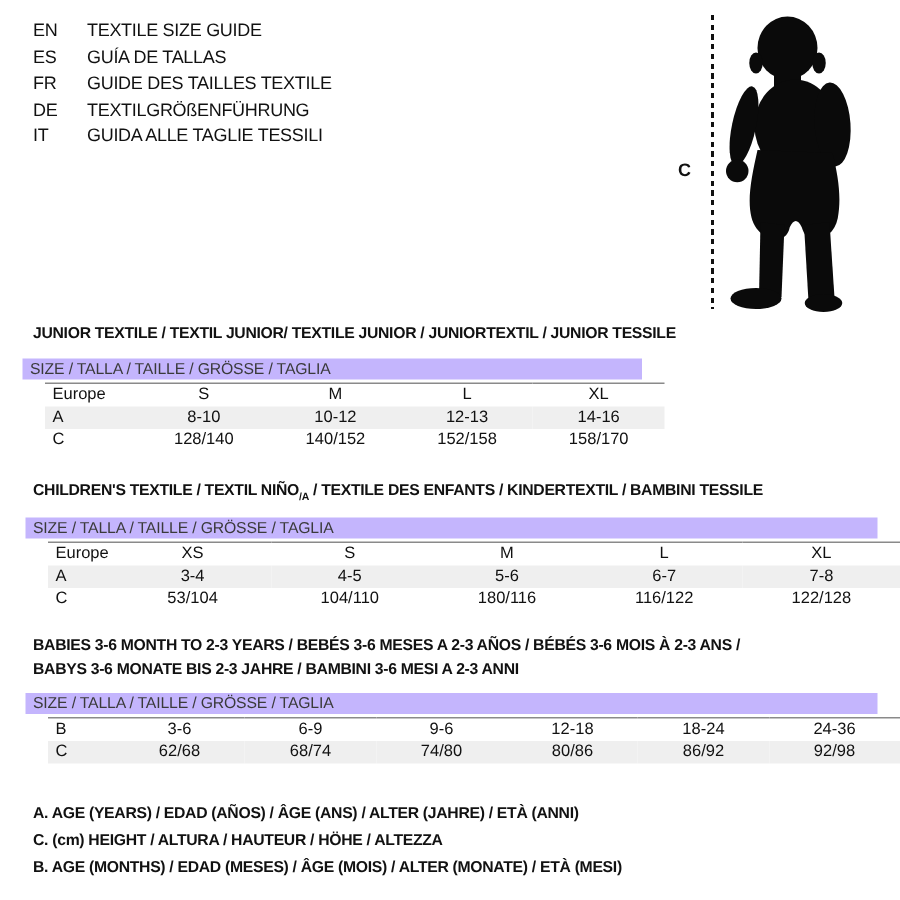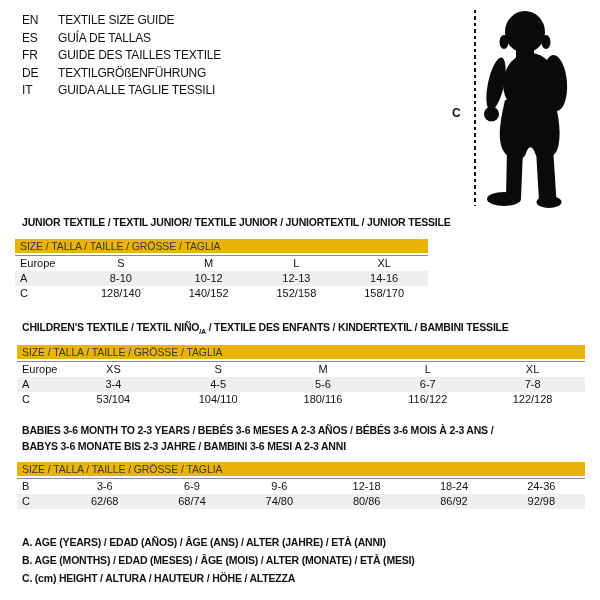--- a/index.html
+++ b/index.html
@@ -18,29 +18,29 @@
   .silhouette { position:absolute; left:478px; top:8px; }
 
   
   .section-title { position:absolute; font-size:10.5px; font-weight:700; letter-spacing:-0.2px; white-space:nowrap; }
   .section-title .subsc { font-size:7px; vertical-align:sub; }
   #t1-title { left:22px; top:216px; }
   #t2-title { left:22px; top:321px; }
   #t3-title { left:22px; top:422px; line-height:16px; }
 
   
-  .size-bar { position:absolute; height:14px; background:#eab308; font-size:10.5px; color:#3a3a3a;
+  .size-bar { position:absolute; height:14px; background:#c4b5fd; font-size:10.5px; color:#3a3a3a;
     line-height:14px; padding-left:5px; letter-spacing:-0.1px; }
   #t1-bar { left:15px; top:239px; width:413px; }
   #t2-bar { left:17px; top:345px; width:568px; }
   #t3-bar { left:17px; top:462px; width:568px; }
 
   
   .data-table { position:absolute; border-collapse:collapse; table-layout:fixed;
-    font-size:11px; border-top:1px solid #8a8a8a; }
+    font-size:11px; border-top:1px solid #8a8a8a;margin-left:15px; }
   .data-table td { height:15px; padding:0; text-align:center; vertical-align:middle; }
   .data-table td.lbl { text-align:left; padding-left:5px; }
   .data-table tr:nth-child(even) { background:#efefef; }
   #t1-table { left:15px; top:255px; width:413px; }
   #t2-table { left:17px; top:361px; width:568px; }
   #t3-table { left:17px; top:478px; width:568px; }
 
   
   .notes { position:absolute; left:22px; top:533px; }
   .note-line { font-size:10.5px; font-weight:700; line-height:18px; letter-spacing:-0.2px; white-space:nowrap; }
@@ -197,15 +197,15 @@
       <td>74/80</td>
       <td>80/86</td>
       <td>86/92</td>
       <td>92/98</td>
     </tr>
   </tbody>
 </table>
 
 <div class="notes">
   <div class="note-line">A. AGE (YEARS) / EDAD (AÑOS) / ÂGE (ANS) / ALTER (JAHRE) / ETÀ (ANNI)</div>
+  <div class="note-line">C. (cm) HEIGHT / ALTURA / HAUTEUR / HÖHE / ALTEZZA</div>
   <div class="note-line">B. AGE (MONTHS) / EDAD (MESES) / ÂGE (MOIS) / ALTER (MONATE) / ETÀ (MESI)</div>
-  <div class="note-line">C. (cm) HEIGHT / ALTURA / HAUTEUR / HÖHE / ALTEZZA</div>
 </div>
 
 </body></html>

